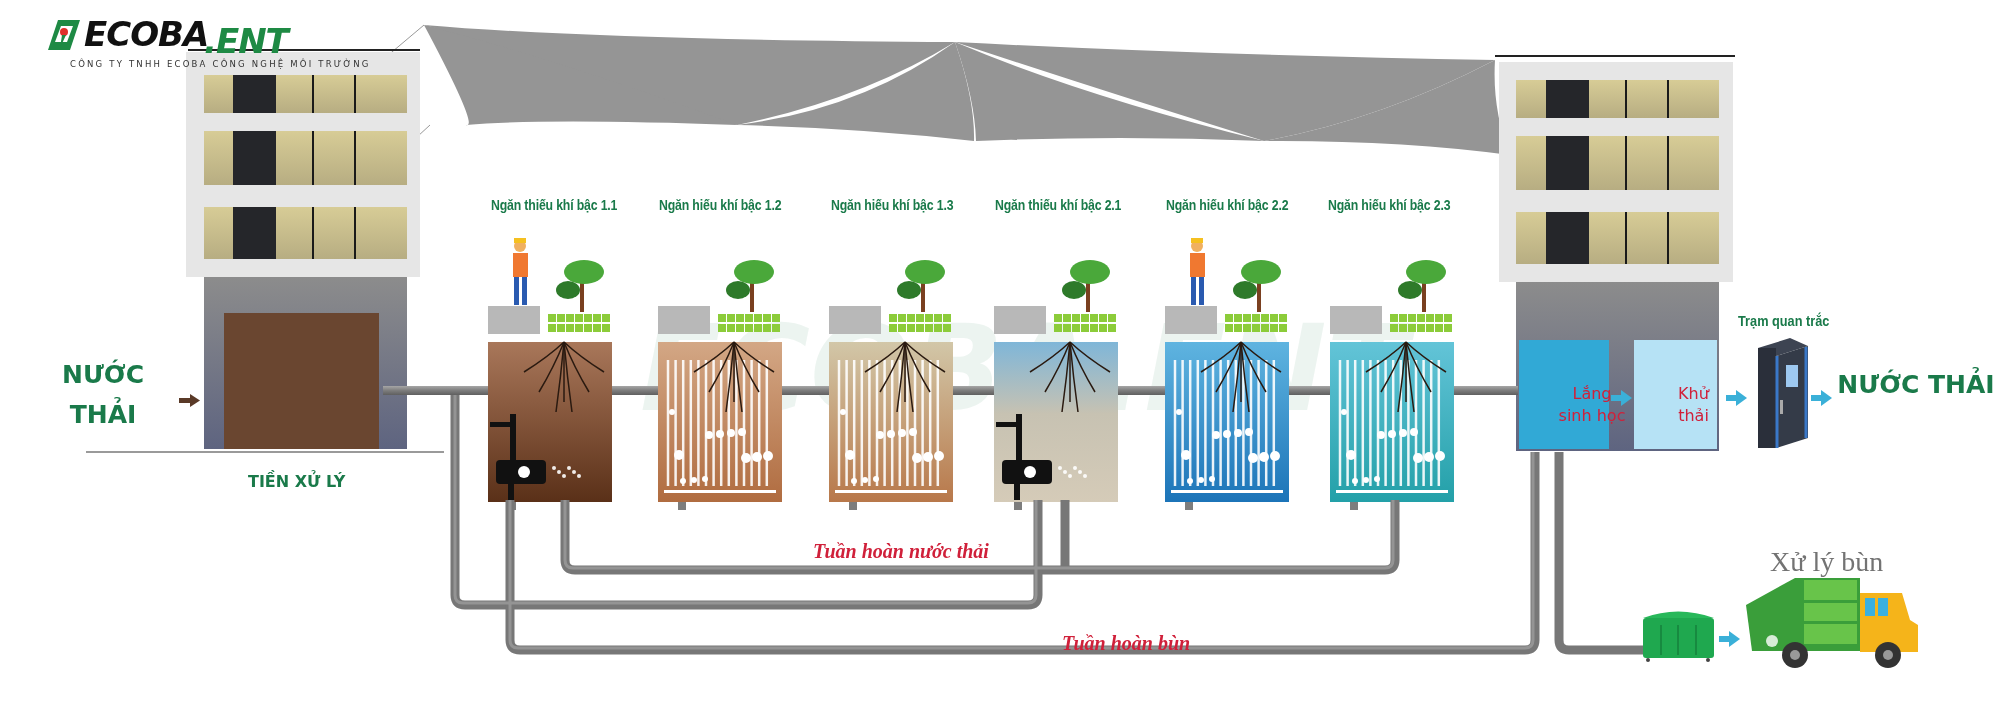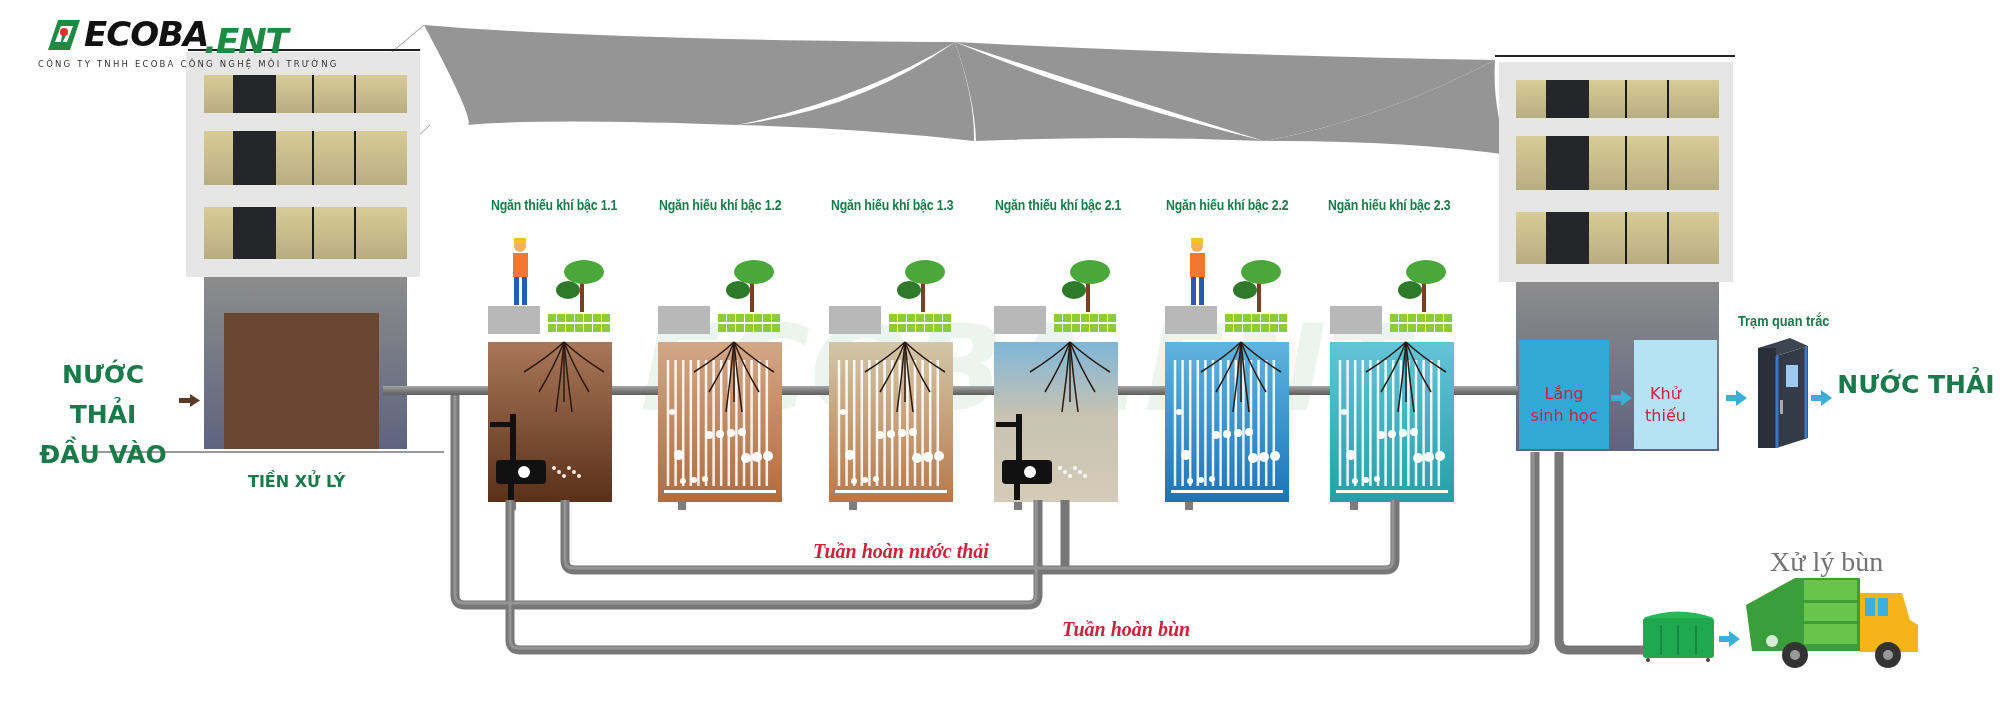--- a/index.html
+++ b/index.html
@@ -2,24 +2,24 @@
 <html><head>
 <meta charset="utf-8">
 <style>
   html, body { margin: 0; padding: 0; background: #ffffff; }
   body { width: 2000px; height: 723px; position: relative; overflow: hidden; font-family: "Liberation Sans", sans-serif; }
   .abs { position: absolute; }
   svg.stage { position: absolute; left: 0; top: 0; }
   .chamber-label { position: absolute; font-family: "Liberation Sans", sans-serif; font-weight: bold; font-size: 15px; color: #1a7a4a; transform: scaleX(0.82); transform-origin: left top; white-space: nowrap; letter-spacing: -0.2px; }
   .big-green { position: absolute; font-family: "DejaVu Sans", sans-serif; font-weight: bold; color: #1a7a4a; text-align: center; line-height: 40px; font-size: 25px; }
   .red-italic { position: absolute; font-family: "Liberation Serif", serif; font-style: italic; font-weight: bold; color: #d0203a; font-size: 20px; white-space: nowrap; }
-  .box-text { position: absolute; font-family: "DejaVu Sans", sans-serif; color: #d0203a; font-size: 16px; text-align: center; line-height: 22px; }
+  .box-text { position: absolute; font-family: "DejaVu Sans", sans-serif; color: #d0203a; font-size: 16px; text-align: center; line-height: 22px; padding-left: 28px; }
   .small-green { position: absolute; font-family: "Liberation Sans", sans-serif; font-weight: bold; color: #1a7a4a; font-size: 15px; transform: scaleX(0.85); transform-origin: left top; white-space: nowrap; }
   .logo-text { position: absolute; font-family: "DejaVu Sans", sans-serif; font-weight: bold; font-style: italic; font-size: 34px; letter-spacing: -1px; white-space: nowrap; }
-  .logo-sub { position: absolute; font-family: "DejaVu Sans", sans-serif; font-size: 8.5px; letter-spacing: 2.2px; color: #333; white-space: nowrap; }
+  .logo-sub { position: absolute; font-family: "DejaVu Sans", sans-serif; font-size: 8.5px; letter-spacing: 2.2px; color: #333; white-space: nowrap; margin-left: 32px; }
 </style>
 </head>
 <body>
 
 <svg class="stage" width="2000" height="723" viewBox="0 0 2000 723">
   <defs>
     <linearGradient id="bldgBase" x1="0" y1="0" x2="0" y2="1">
       <stop offset="0" stop-color="#8c8c8c"></stop>
         <stop offset="1" stop-color="#5e6480"></stop>
     </linearGradient>
@@ -565,40 +565,39 @@
     <circle cx="24" cy="16" r="4" fill="#e0302a"></circle>
     <polygon points="22,19 26,19 20,32" fill="#1e8a44"></polygon>
   </svg>
   <span class="logo-text" style="left:46px; top:0px; color:#111;">ECOBA</span>
   <span class="logo-text" style="left:166px; top:7px; color:#1e8a44;">.ENT</span>
   <span class="logo-sub" style="left:0px; top:45px;">CÔNG TY TNHH ECOBA CÔNG NGHỆ MÔI TRƯỜNG</span>
 </div>
 
 <div class="big-green" style="left:28px; top:355px; width:150px;">
   <div>NƯỚC THẢI</div>
-  <div>ĐẦU VÀO</div>
 </div>
 <div class="abs" style="left:248px; top:472px; font-family:'DejaVu Sans',sans-serif; font-weight:bold; color:#1a7a4a; font-size:16px;">TIỀN XỬ LÝ</div>
 
 <div class="chamber-label" style="left:491px; top:196px;">Ngăn thiếu khí bậc 1.1</div>
 <div class="chamber-label" style="left:659px; top:196px;">Ngăn hiếu khí bậc 1.2</div>
 <div class="chamber-label" style="left:831px; top:196px;">Ngăn hiếu khí bậc 1.3</div>
 <div class="chamber-label" style="left:995px; top:196px;">Ngăn thiếu khí bậc 2.1</div>
 <div class="chamber-label" style="left:1166px; top:196px;">Ngăn hiếu khí bậc 2.2</div>
 <div class="chamber-label" style="left:1328px; top:196px;">Ngăn hiếu khí bậc 2.3</div>
 
 <div class="box-text" style="left:1519px; top:383px; width:90px;">
   <div>Lắng</div>
   <div>sinh học</div>
 </div>
 <div class="box-text" style="left:1634px; top:383px; width:63px;">
   <div>Khử</div>
-  <div>thiếu</div>
+  <div>thải</div>
 </div>
 <div class="small-green" style="left:1738px; top:312px;">Trạm quan trắc</div>
 <div class="big-green" style="left:1836px; top:365px; width:160px;">
   <div>NƯỚC THẢI</div>
 </div>
 
 <div class="red-italic" style="left:813px; top:540px;">Tuần hoàn nước thải</div>
-<div class="red-italic" style="left:1062px; top:618px;">Tuần hoàn bùn</div>
+<div class="red-italic" style="left:1062px; top:632px;">Tuần hoàn bùn</div>
 
 <div class="abs" style="left:1770px; top:546px; font-family:Liberation Serif, serif; color:#737373; font-size:28px;">Xử lý bùn</div>
 
 </body></html>

